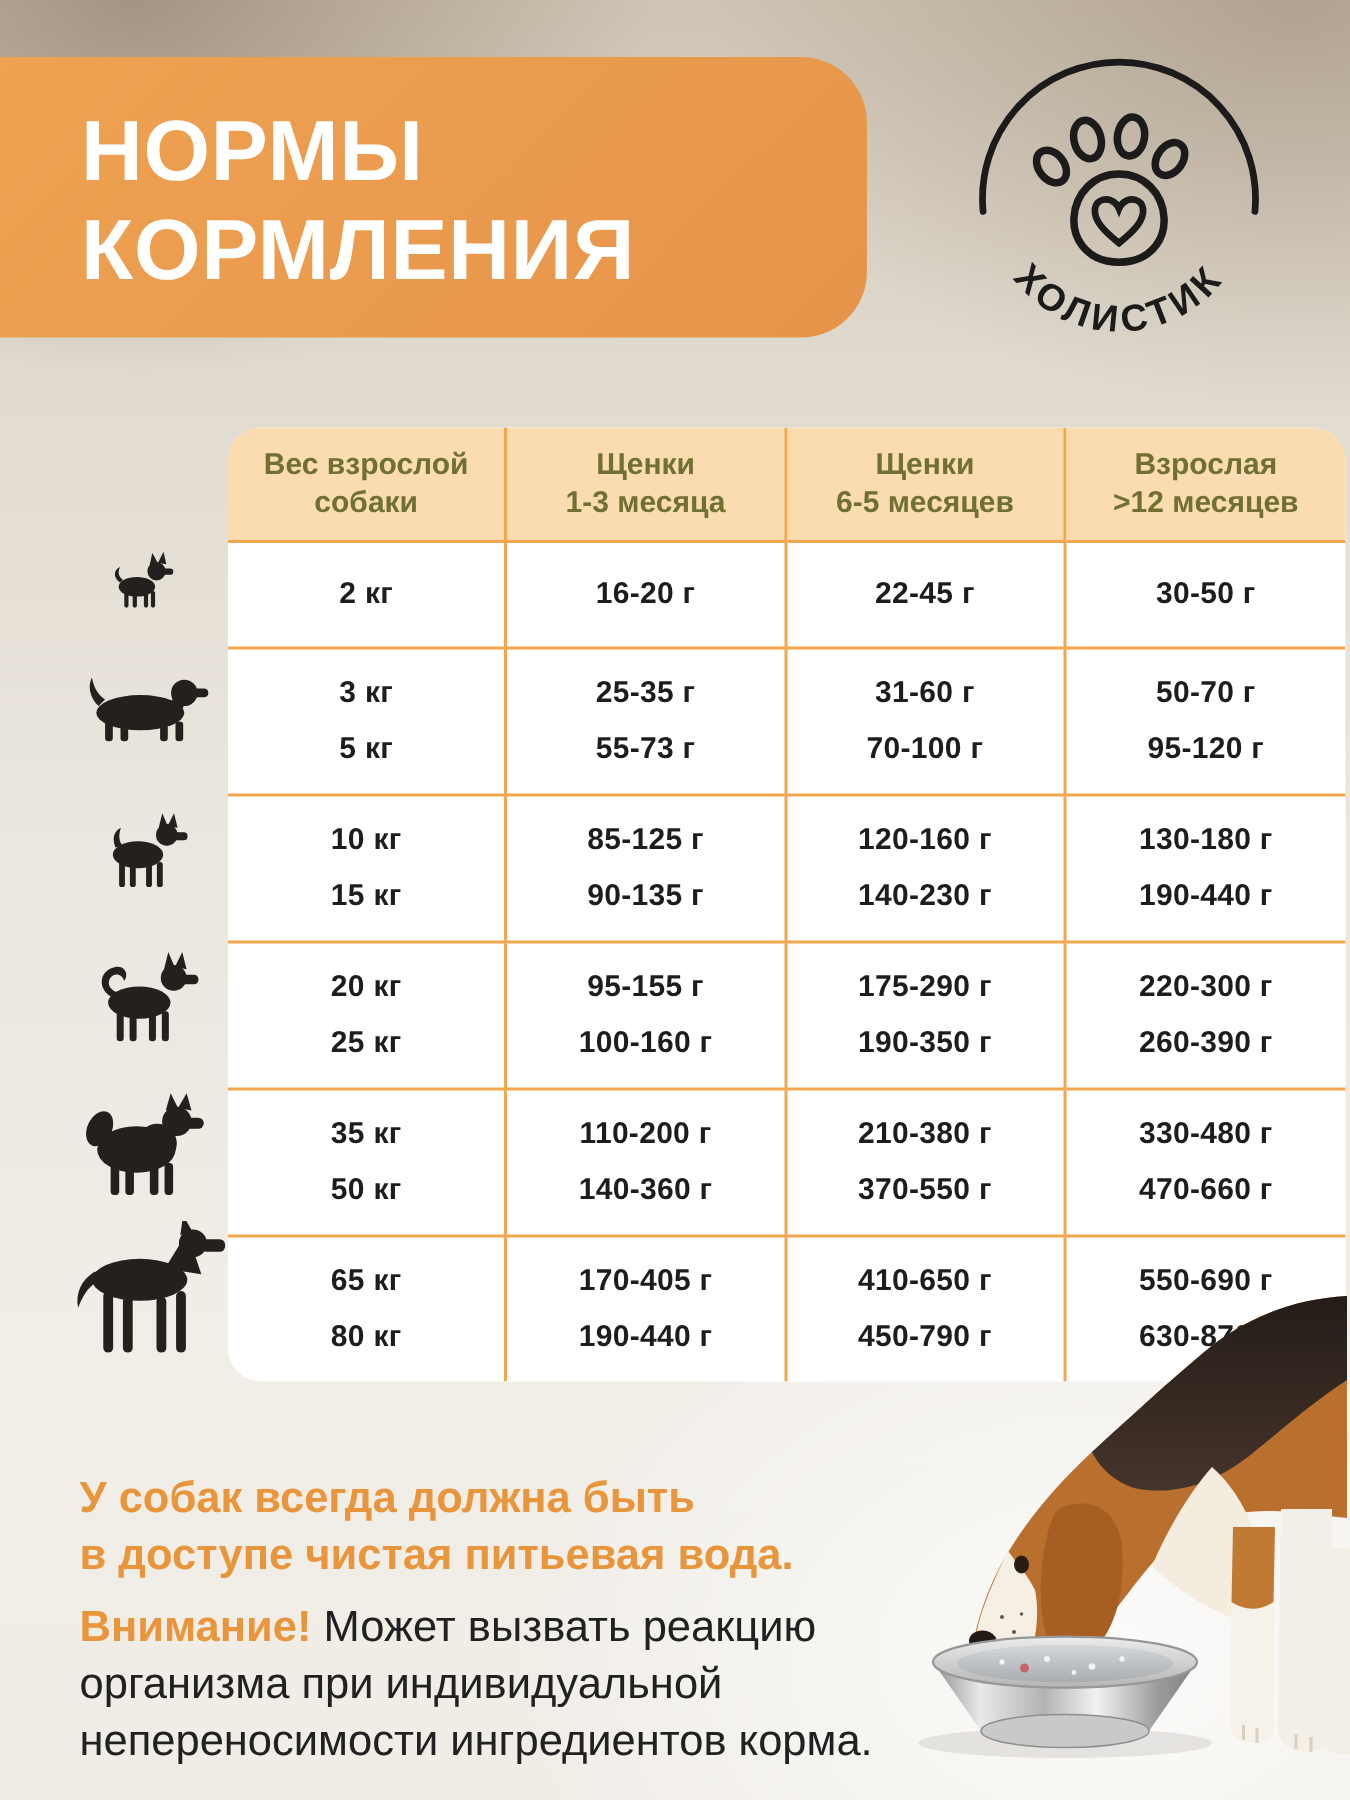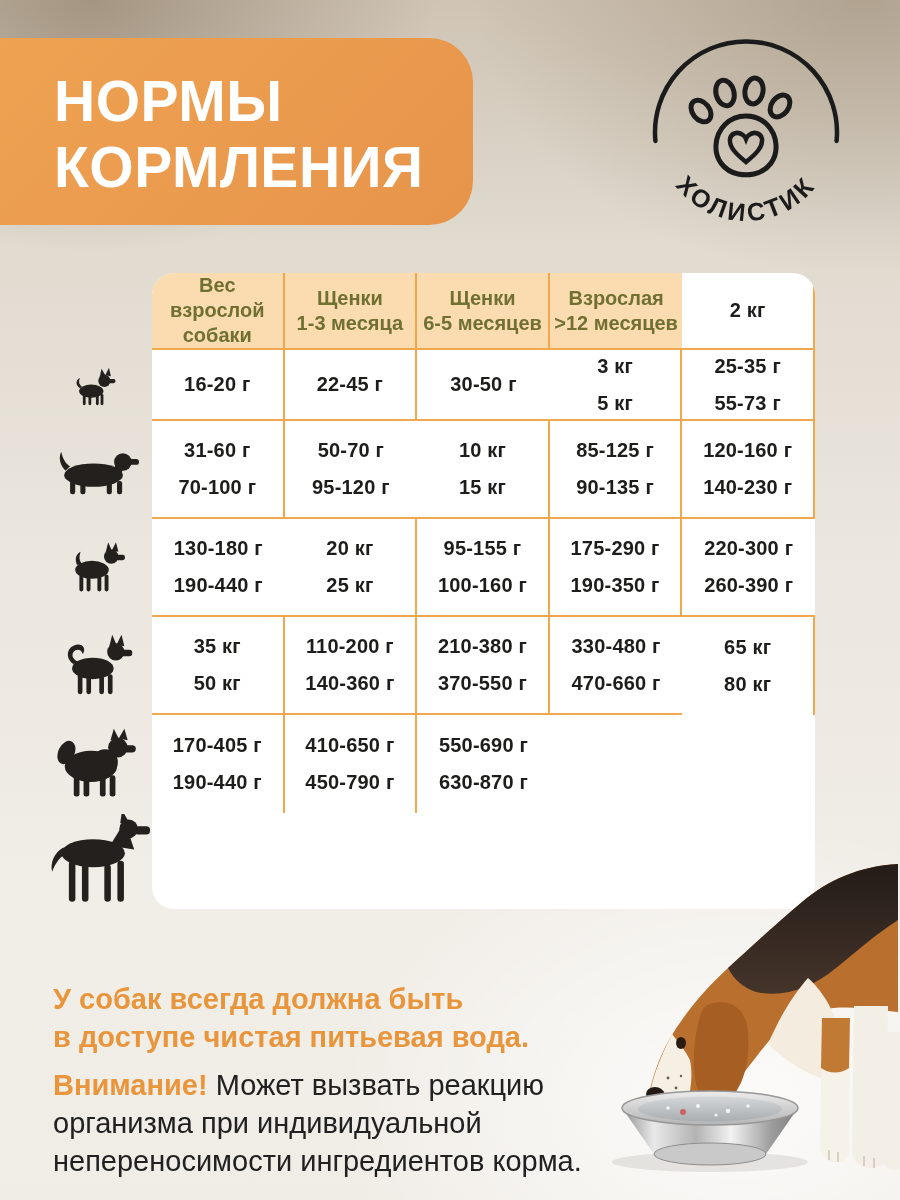--- a/index.html
+++ b/index.html
@@ -7,35 +7,35 @@
     position:relative; width:900px; height:1200px; overflow:hidden;
     font-family:"Liberation Sans", sans-serif;
     background:
       radial-gradient(72% 38% at 82% 92%, rgba(255,255,255,0.80) 0%, rgba(255,255,255,0) 62%),
       radial-gradient(55% 30% at 10% 0%, rgba(122,102,80,0.50) 0%, rgba(122,102,80,0) 70%),
       radial-gradient(60% 32% at 96% 0%, rgba(132,113,90,0.40) 0%, rgba(132,113,90,0) 72%),
       linear-gradient(180deg,#cfc4b4 0%,#e0dacf 20%,#ebe6de 46%,#f1eee8 76%,#f0ede7 100%);
   }
   
   .banner{
-    position:absolute; left:0; top:38px; width:473px; height:187px;
+    position:absolute; left:0; top:38px; width:578px; height:187px;
     background:linear-gradient(135deg,#efa252 0%,#e6944a 100%);
     border-radius:0 44px 44px 0;
   }
   .banner .title{
     padding:30px 0 0 54px; color:#fff; font-weight:700;
     font-size:57px; line-height:66px; letter-spacing:0.5px;
   }
   
   .logo{ position:absolute; left:646px; top:33px; }
   
   .ftable{
-    position:absolute; left:152px; top:273px; width:663px; height:636px;
+    position:absolute; left:152px; top:285px; width:745px; height:636px;
     background:#ffffff; border-radius:22px; overflow:hidden;
-    display:grid; grid-template-columns:repeat(5,1fr);
+    display:grid; grid-template-columns:repeat(4,1fr);
     grid-template-rows:77px 71px 98px 98px 98px 98px 96px;
   }
   .thcell{
     background:#fbdbb0; color:#6f7031; font-weight:700; font-size:20px; line-height:25px;
     display:flex; flex-direction:column; align-items:center; justify-content:center; text-align:center;
     border-right:2.5px solid #f1a74e; border-bottom:2.5px solid #f1a74e;
   }
   .tcell{
     color:#1d1d1b; font-weight:700; font-size:20px; line-height:37px; letter-spacing:0.2px;
     display:flex; flex-direction:column; align-items:center; justify-content:center; text-align:center;

